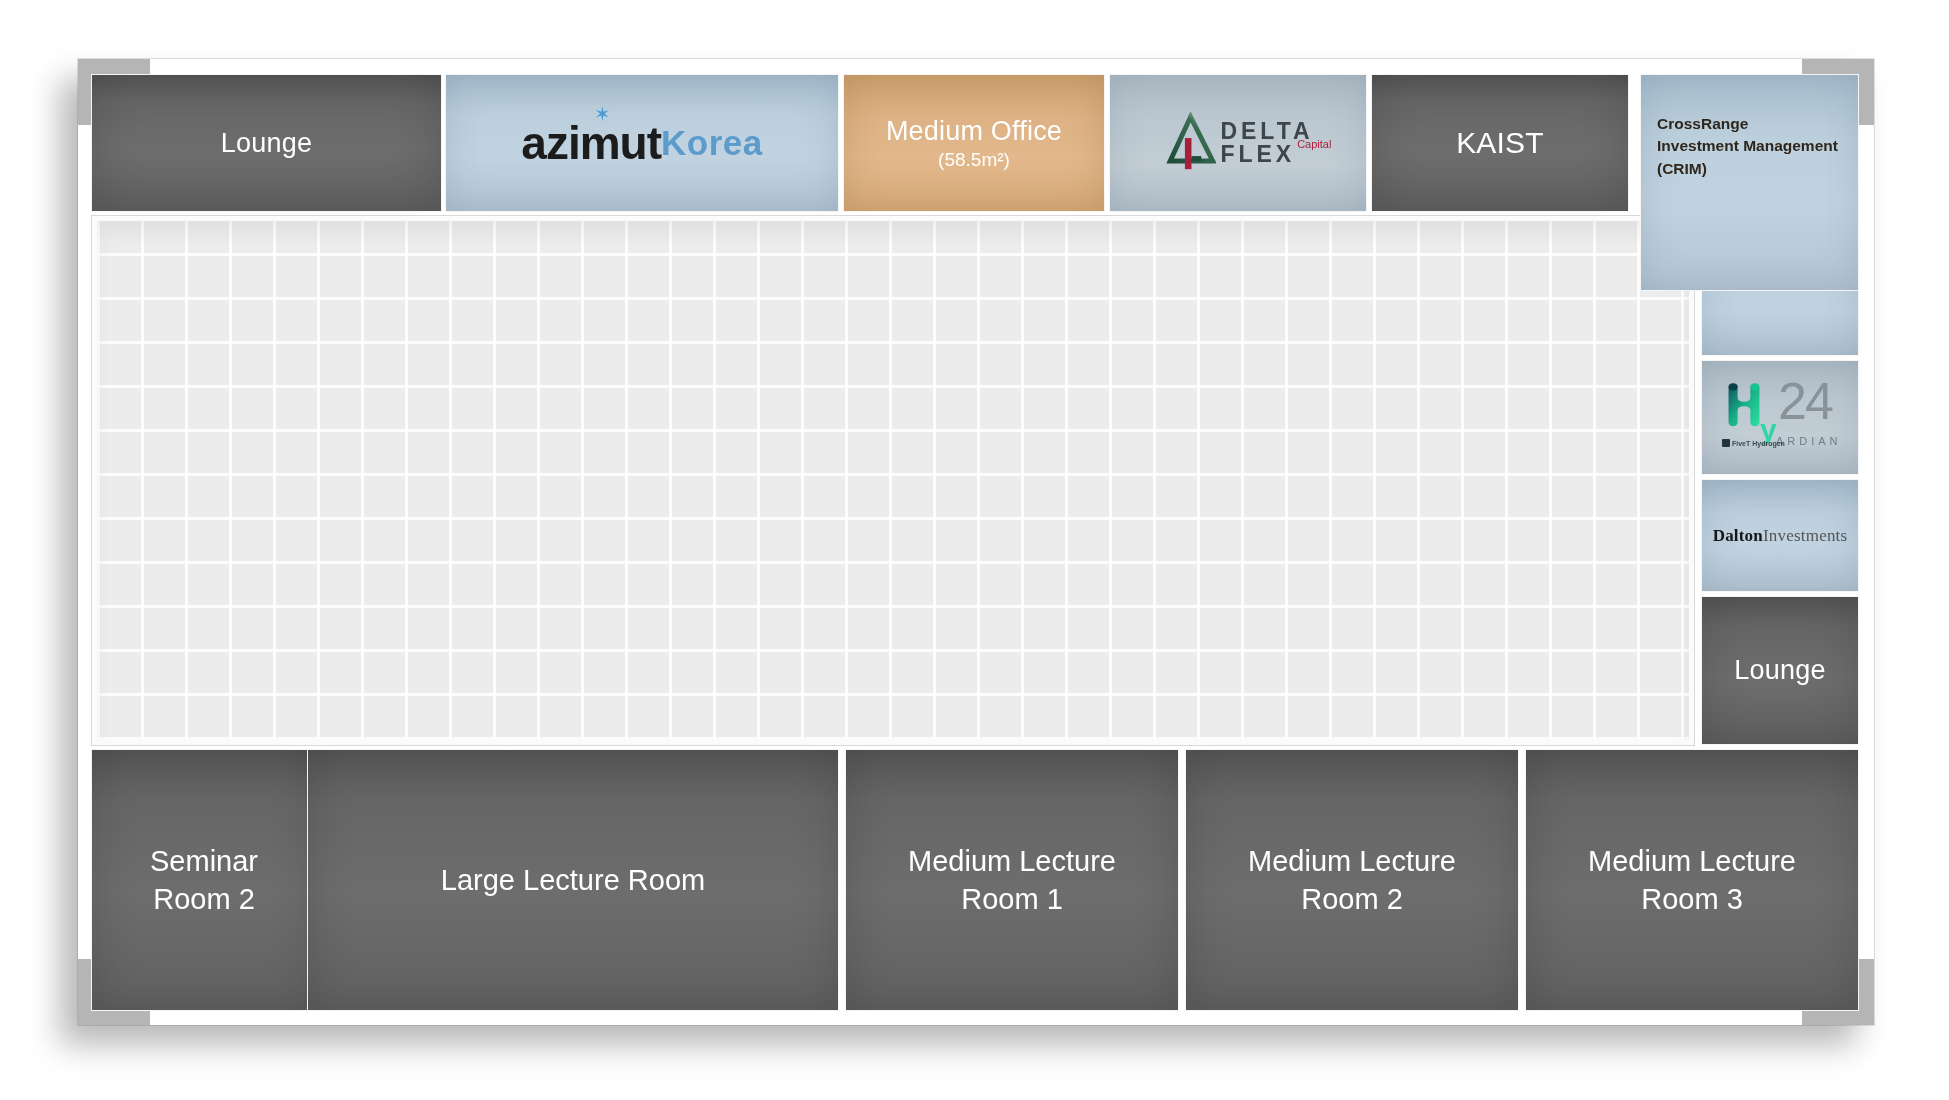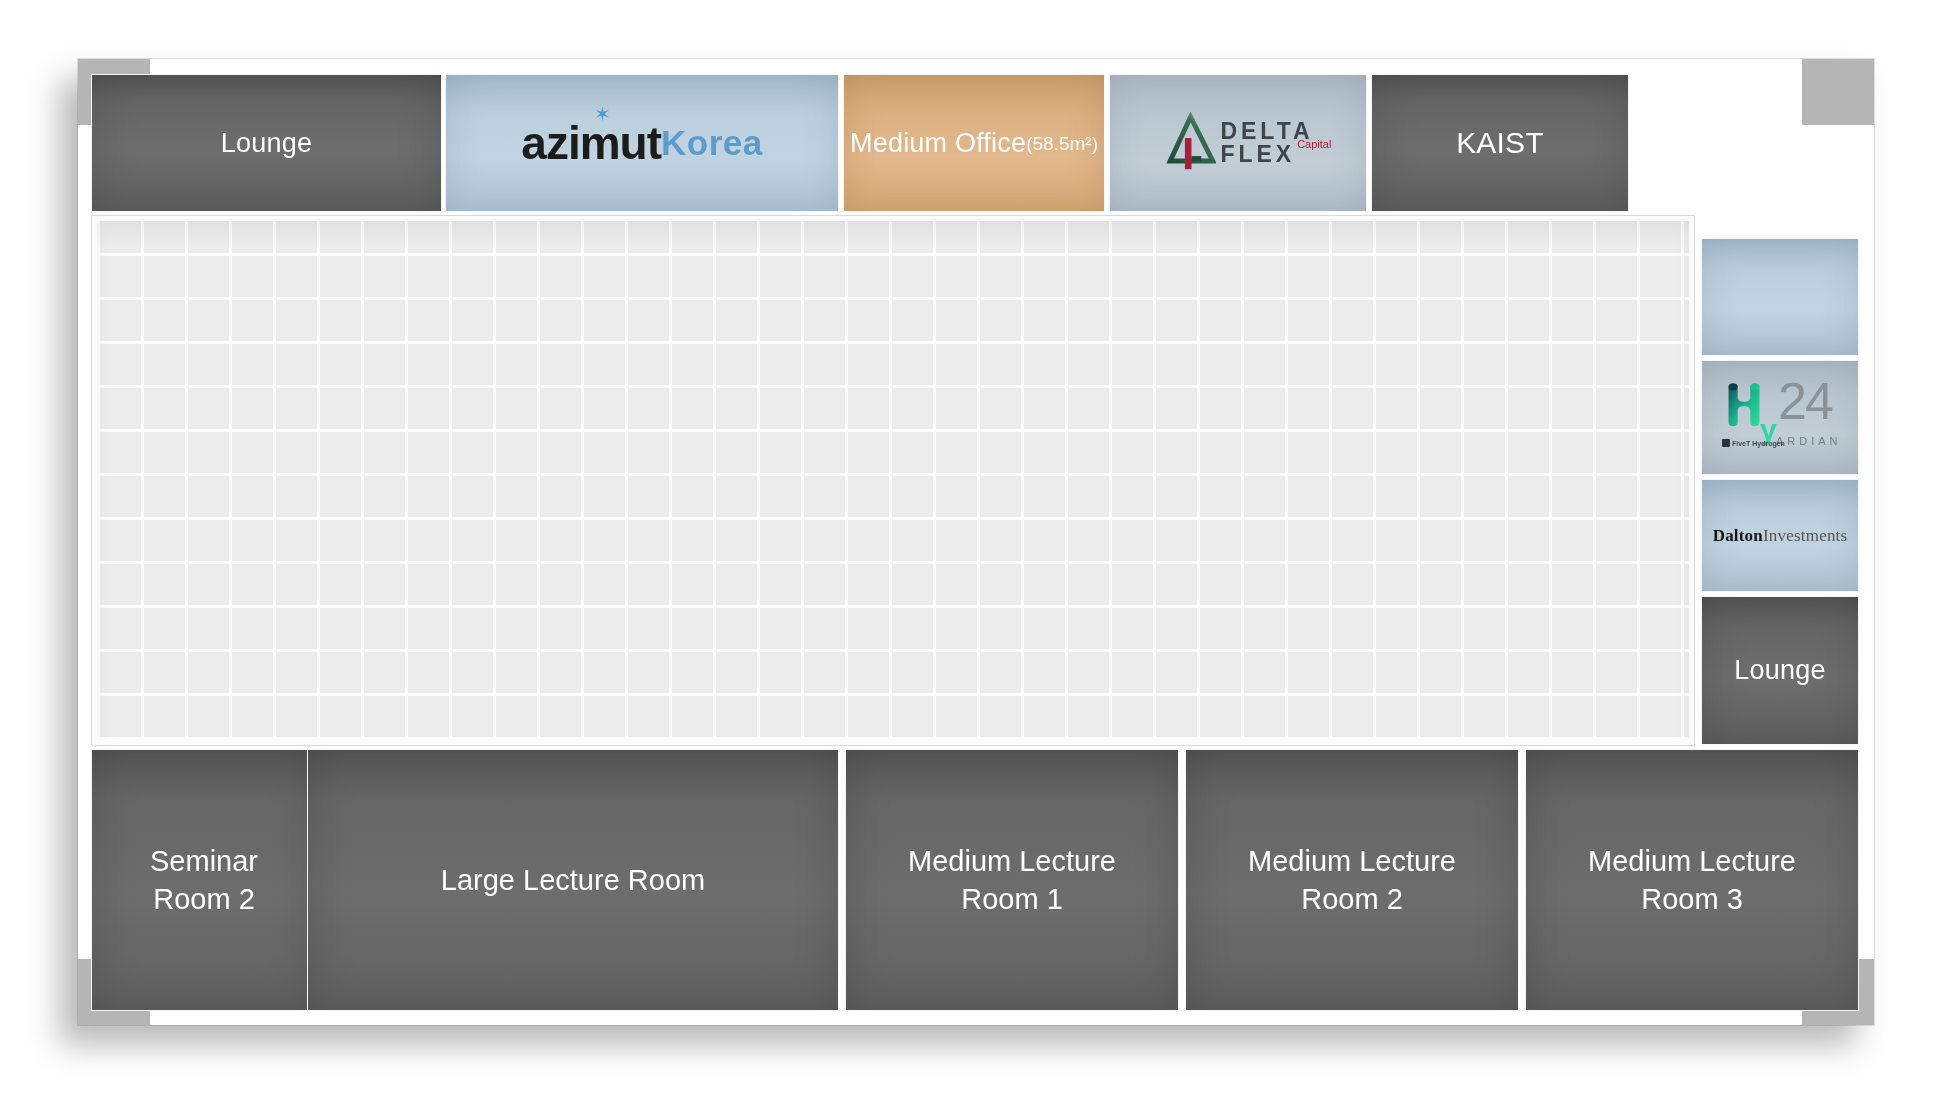--- a/index.html
+++ b/index.html
@@ -55,21 +55,21 @@
   .hy-ardian{position:absolute;left:74px;top:74px;font-size:11px;font-weight:500;color:#6f7d86;
              letter-spacing:4px;}
   .hy-badge{position:absolute;left:20px;top:78px;font-size:7px;color:#3c4a52;font-weight:700;}
   .hy-badge .sq{display:inline-block;width:8px;height:8px;background:#23343c;vertical-align:-1px;
                 margin-right:2px;border-radius:1px;}
   
   .dal-wrap{font-family:"Liberation Serif",serif;font-size:17px;letter-spacing:0.2px;}
   .dal-1{font-weight:700;color:#171717;}
   .dal-2{font-weight:400;color:#555555;}
   .office-sub{font-size:19px;font-weight:400;display:block;margin-top:2px;}
-  .room-inner{display:flex;flex-direction:row;align-items:center;justify-content:center;}
+  .room-inner{display:flex;flex-direction:column;align-items:center;justify-content:center;}
 </style>
 </head>
 <body>
 
 <div class="canvas">
   <div class="plan">
 
     <div class="corner" style="left:0;top:0;"></div>
     <div class="corner" style="left:1724px;top:0;"></div>
     <div class="corner" style="left:0;top:900px;"></div>
@@ -120,20 +120,25 @@
           </span>
         </div>
       </div>
     </div>
 
     <div class="room dark" style="left:1294px;top:16px;width:256px;height:136px;">
       <span class="rlabel" style="font-size:30px;">KAIST</span>
     </div>
 
     <div class="room blue" style="left:1624px;top:180px;width:156px;height:116px;"></div>
+    <div class="room blue" style="left:1563px;top:16px;width:217px;height:215px;">
+      <span class="crim-label">CrossRange
+Investment Management
+(CRIM)</span>
+    </div>
 
     <div class="room panel" style="left:1624px;top:302px;width:156px;height:113px;">
       <div class="hy-wrap">
         <svg class="hy-h" width="40" height="52" viewBox="0 0 44 56">
           <defs>
             <linearGradient id="hg" x1="0" y1="0" x2="1" y2="1">
               <stop offset="0" stop-color="#0e4d5c"></stop>
               <stop offset="0.5" stop-color="#19b28a"></stop>
               <stop offset="1" stop-color="#2de0a0"></stop>
             </linearGradient>

